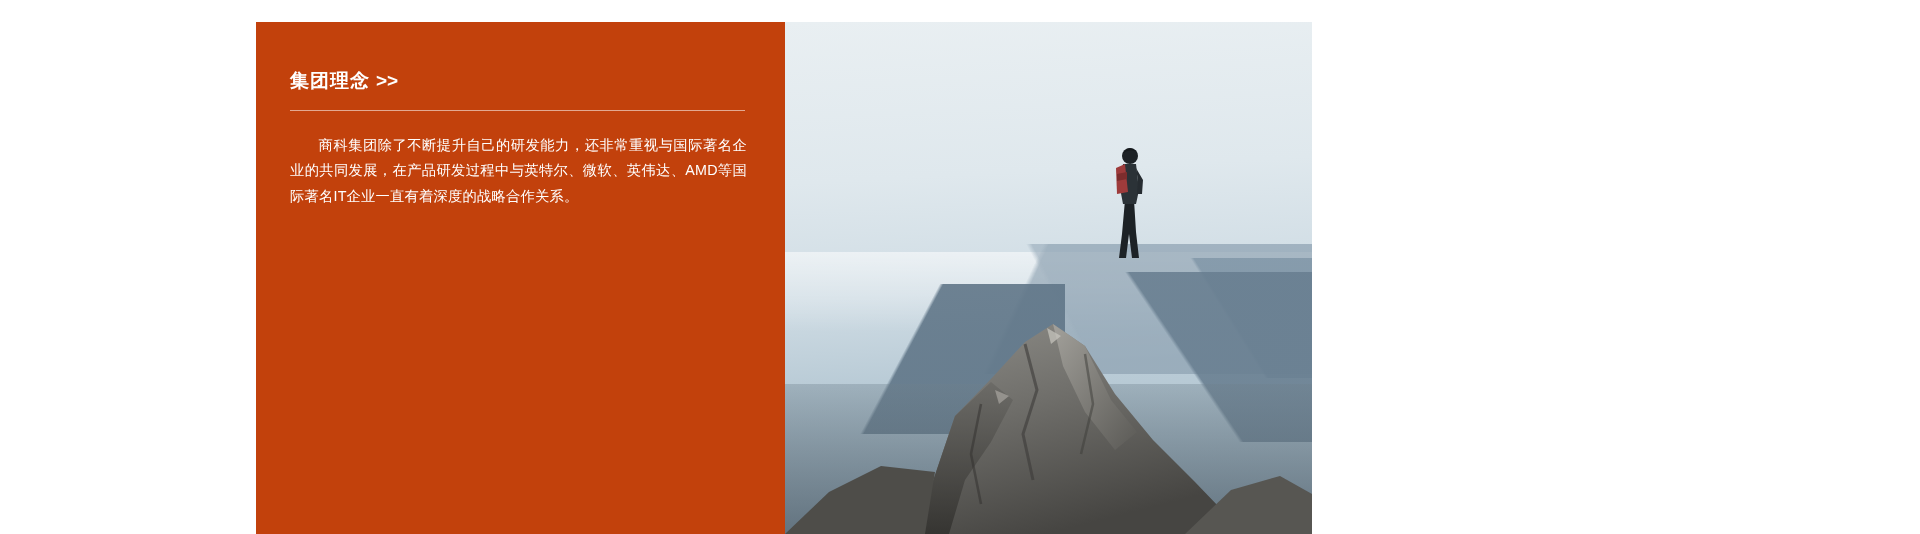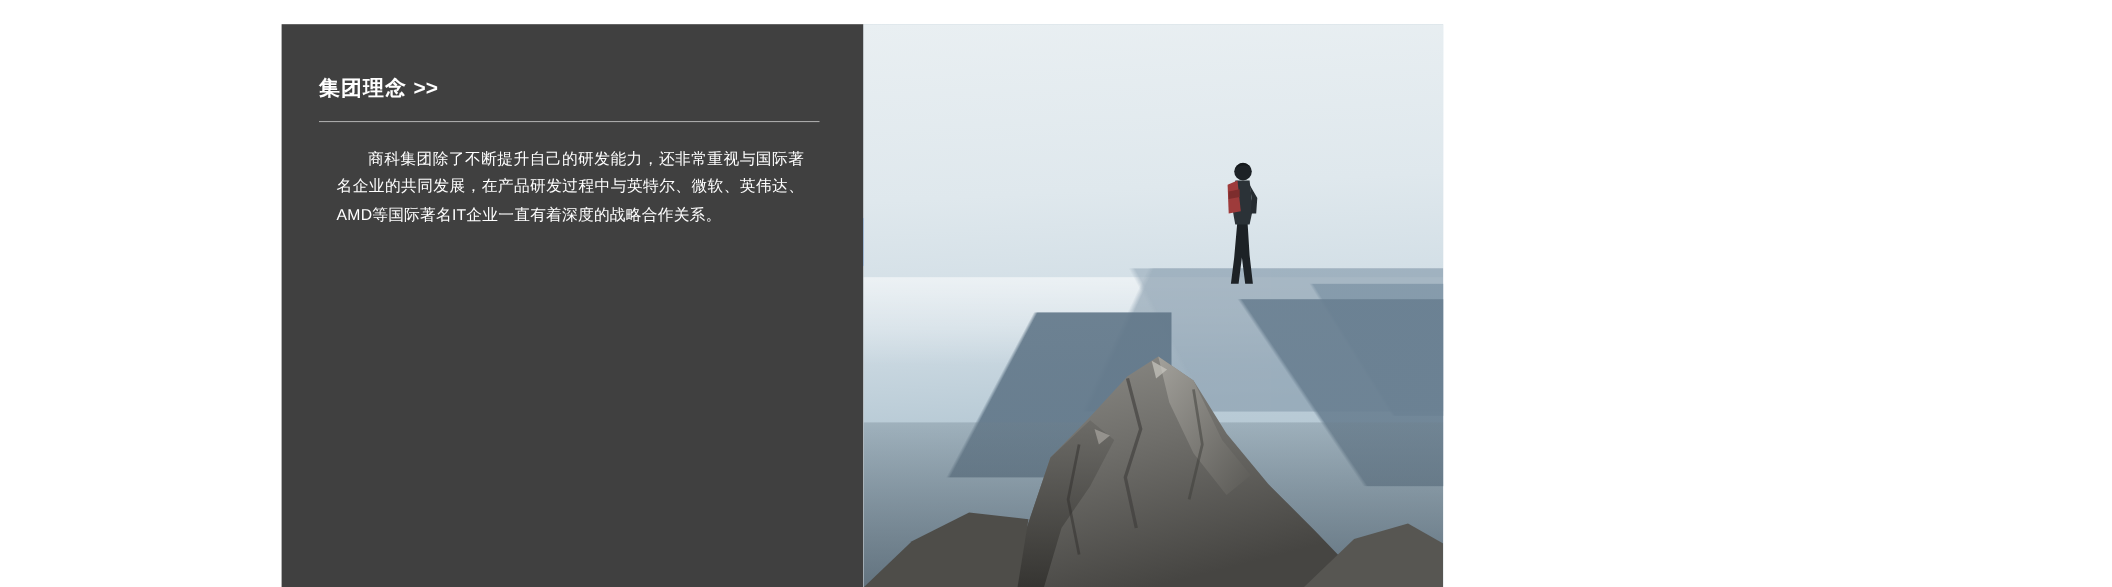--- a/index.html
+++ b/index.html
@@ -5,40 +5,40 @@
   html,body{margin:0;padding:0;}
   body{
     width:1920px;height:534px;background:#ffffff;overflow:hidden;
     font-family:"Liberation Sans","DejaVu Sans",sans-serif;
   }
   .stage{position:relative;width:1920px;height:534px;background:#fff;}
 
   
   .panel{
     position:absolute;left:256px;top:22px;width:529px;height:512px;
-    background:#404040;
+    background:#c2410c;
   }
   .panel-inner{padding:48px 40px 0 34px;}
 
   .eyebrow{
     color:#ffffff;font-size:19px;font-weight:bold;letter-spacing:1px;
     line-height:1.2;white-space:nowrap;
   }
   .eyebrow .chev{font-weight:bold;letter-spacing:0px;margin-left:6px;}
 
   .rule{
     margin-top:17px;width:455px;height:1px;background:rgba(255,255,255,0.55);
   }
 
   .body-copy{
     margin-top:22px;width:457px;
     color:#ffffff;font-size:14.3px;line-height:25.5px;
     letter-spacing:0.2px;text-align:justify;text-justify:inter-ideograph;
   }
-  .body-copy p{margin:16px;}
+  .body-copy p{margin:0;}
   .body-copy p.second{margin-top:25px;}
   .body-copy p.indent{text-indent:2em;}
 
   
   .notch{
     position:absolute;left:785px;top:198px;width:0;height:0;
     border-top:22px solid transparent;
     border-bottom:22px solid transparent;
     border-left:22px solid #0055cc;
   }

